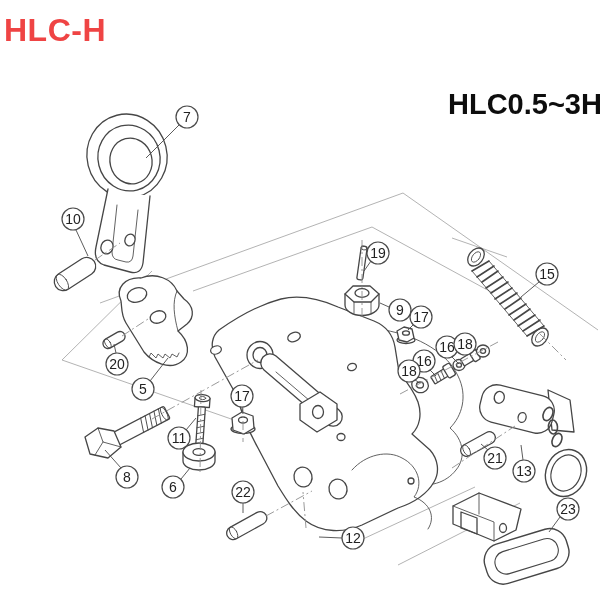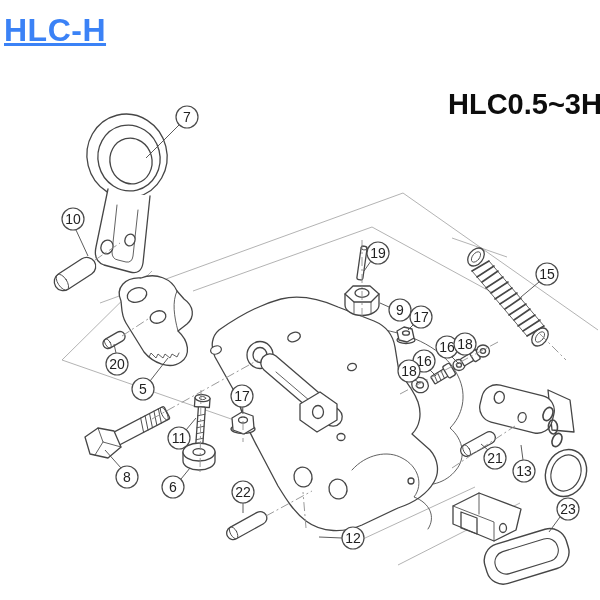--- a/index.html
+++ b/index.html
@@ -1,19 +1,19 @@
 <!DOCTYPE html>
 <html><head>
 <meta charset="utf-8">
 <style>
   html,body{margin:0;padding:0;background:#fff;}
   .stage{position:relative;width:600px;height:600px;background:#fff;overflow:hidden;
          font-family:"Liberation Sans",sans-serif;}
-  .title-block{position:absolute;left:4px;top:14px;color:#3b82f6;font-weight:bold;
-               font-size:32px;line-height:32px;letter-spacing:0.5px;text-decoration:underline;}
+  .title-block{position:absolute;left:4px;top:14px;color:#ef4444;font-weight:bold;
+               font-size:32px;line-height:32px;letter-spacing:0.5px;}
   .range-label{position:absolute;left:448px;top:88px;color:#0d0d0d;font-weight:bold;
                font-size:29px;white-space:nowrap;}
   svg{position:absolute;left:0;top:0;}
   .phantom{stroke:#aaaaaa;stroke-width:0.9;fill:none;}
   .axis{stroke:#8f8f8f;stroke-width:0.9;fill:none;stroke-dasharray:9 3 2 3;}
   .part{stroke:#464646;stroke-width:1.3;fill:#ffffff;stroke-linejoin:round;stroke-linecap:round;}
   .part .thin{stroke-width:0.85;}
   .nofill{fill:none;}
   .leader{stroke:#4a4a4a;stroke-width:0.9;}
   .callout-circle{fill:#ffffff;stroke:#4a4a4a;stroke-width:1.2;}

